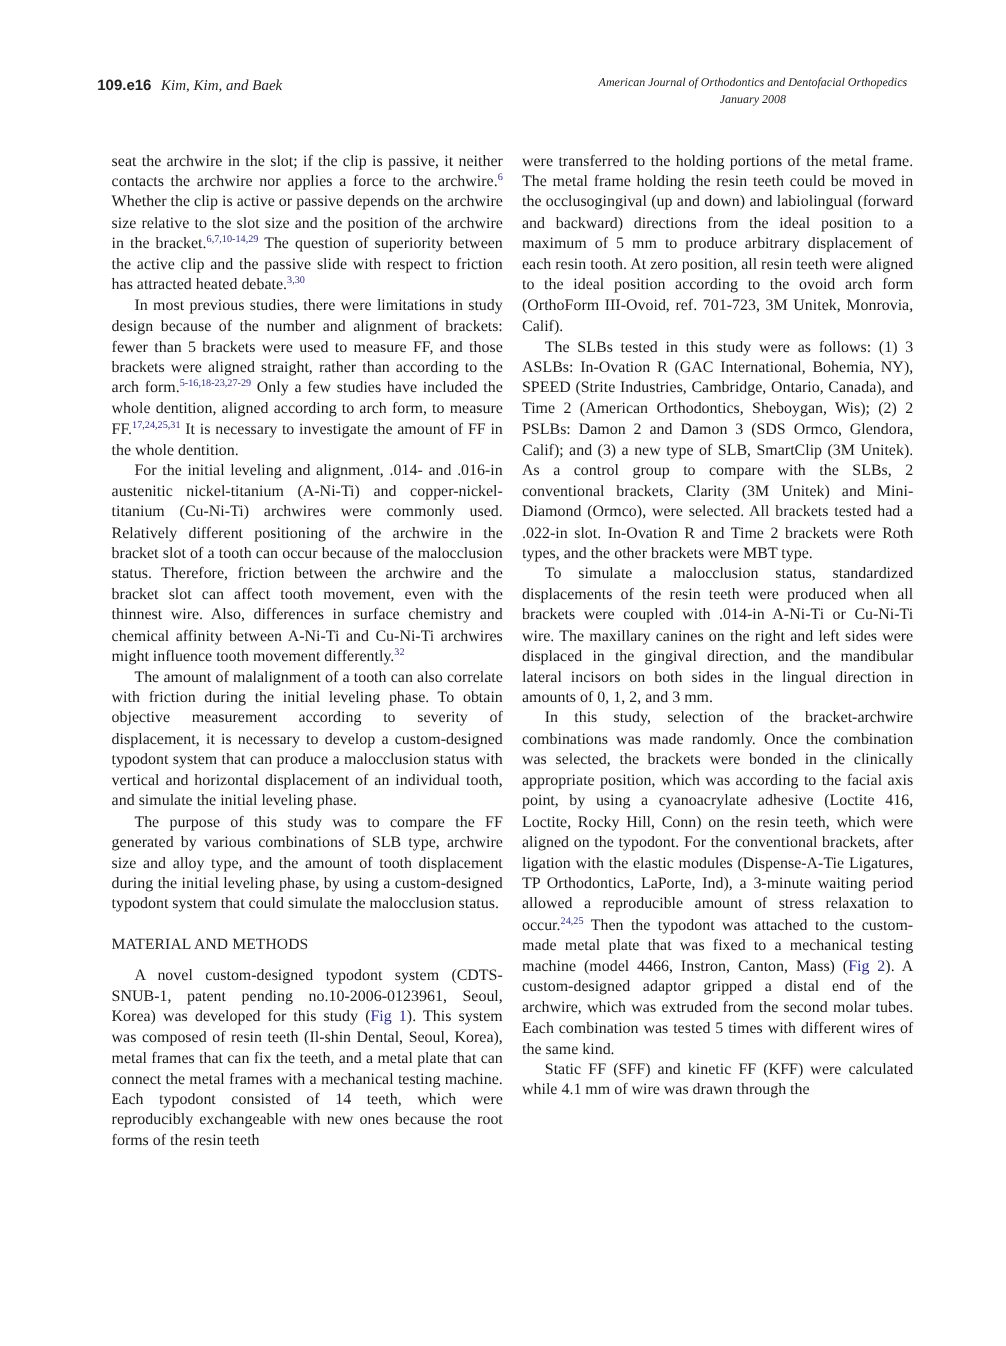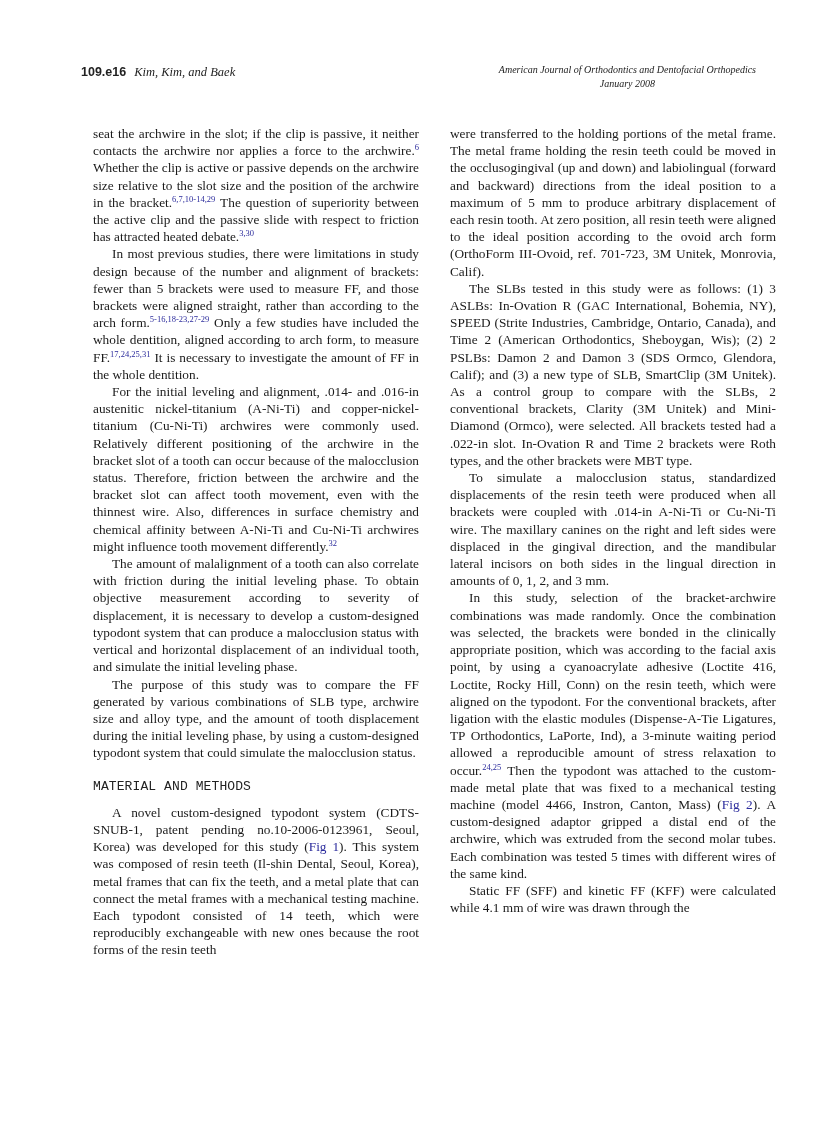--- a/index.html
+++ b/index.html
@@ -4,26 +4,26 @@
 <style>
   html, body { margin: 0; padding: 0; background: #ffffff; }
   body { width: 838px; height: 1122px; position: relative; overflow: hidden; color: #1a1a1a; }
   .header { position: absolute; left: 81px; top: 62px; width: 675px; height: 40px; }
   .hdr-left { position: absolute; left: 0; top: 0; white-space: nowrap; }
   .page-no { font-family: "Liberation Sans", sans-serif; font-weight: bold; font-size: 12.5px; color: #222; }
   .authors { font-family: "Liberation Serif", serif; font-style: italic; font-size: 12.5px; margin-left: 8px; color: #222; }
   .hdr-right { position: absolute; right: 0; top: 1px; text-align: center; font-family: "Liberation Serif", serif; font-style: italic; font-size: 10px; line-height: 14px; color: #222; }
   .col { position: absolute; top: 125px; width: 326px; font-family: "Liberation Serif", serif; font-size: 13.3px; line-height: 17.2px; text-align: justify; color: #1a1a1a; }
   .col.left { left: 81px; margin-left: 12px; }
-  .col.right { left: 450px; }
+  .col.right { left: 435px; }
   .col p { margin: 0; text-indent: 0; hyphens: manual; }
   .col p.ind { text-indent: 19px; }
   sup { font-size: 8.5px; line-height: 0; vertical-align: 5px; color: #2b2b9c; }
   a.ref { color: #2b2b9c; text-decoration: none; }
-  .sec-head { font-family: Liberation Mono, monospace; font-size: 13px; font-weight: normal; letter-spacing: 0.1px; margin: 16px 0 9px 0; color: #222; text-align: left; }
+  .sec-head { font-family: Liberation Serif, serif; font-size: 13px; font-weight: normal; letter-spacing: 0.1px; margin: 16px 0 9px 0; color: #222; text-align: left; }
 </style>
 </head>
 <body>
 
 <div class="header">
   <div class="hdr-left">
     <span class="page-no">109.e16</span><span class="authors">Kim, Kim, and Baek</span>
   </div>
   <div class="hdr-right">
     <div>American Journal of Orthodontics and Dentofacial Orthopedics</div>

